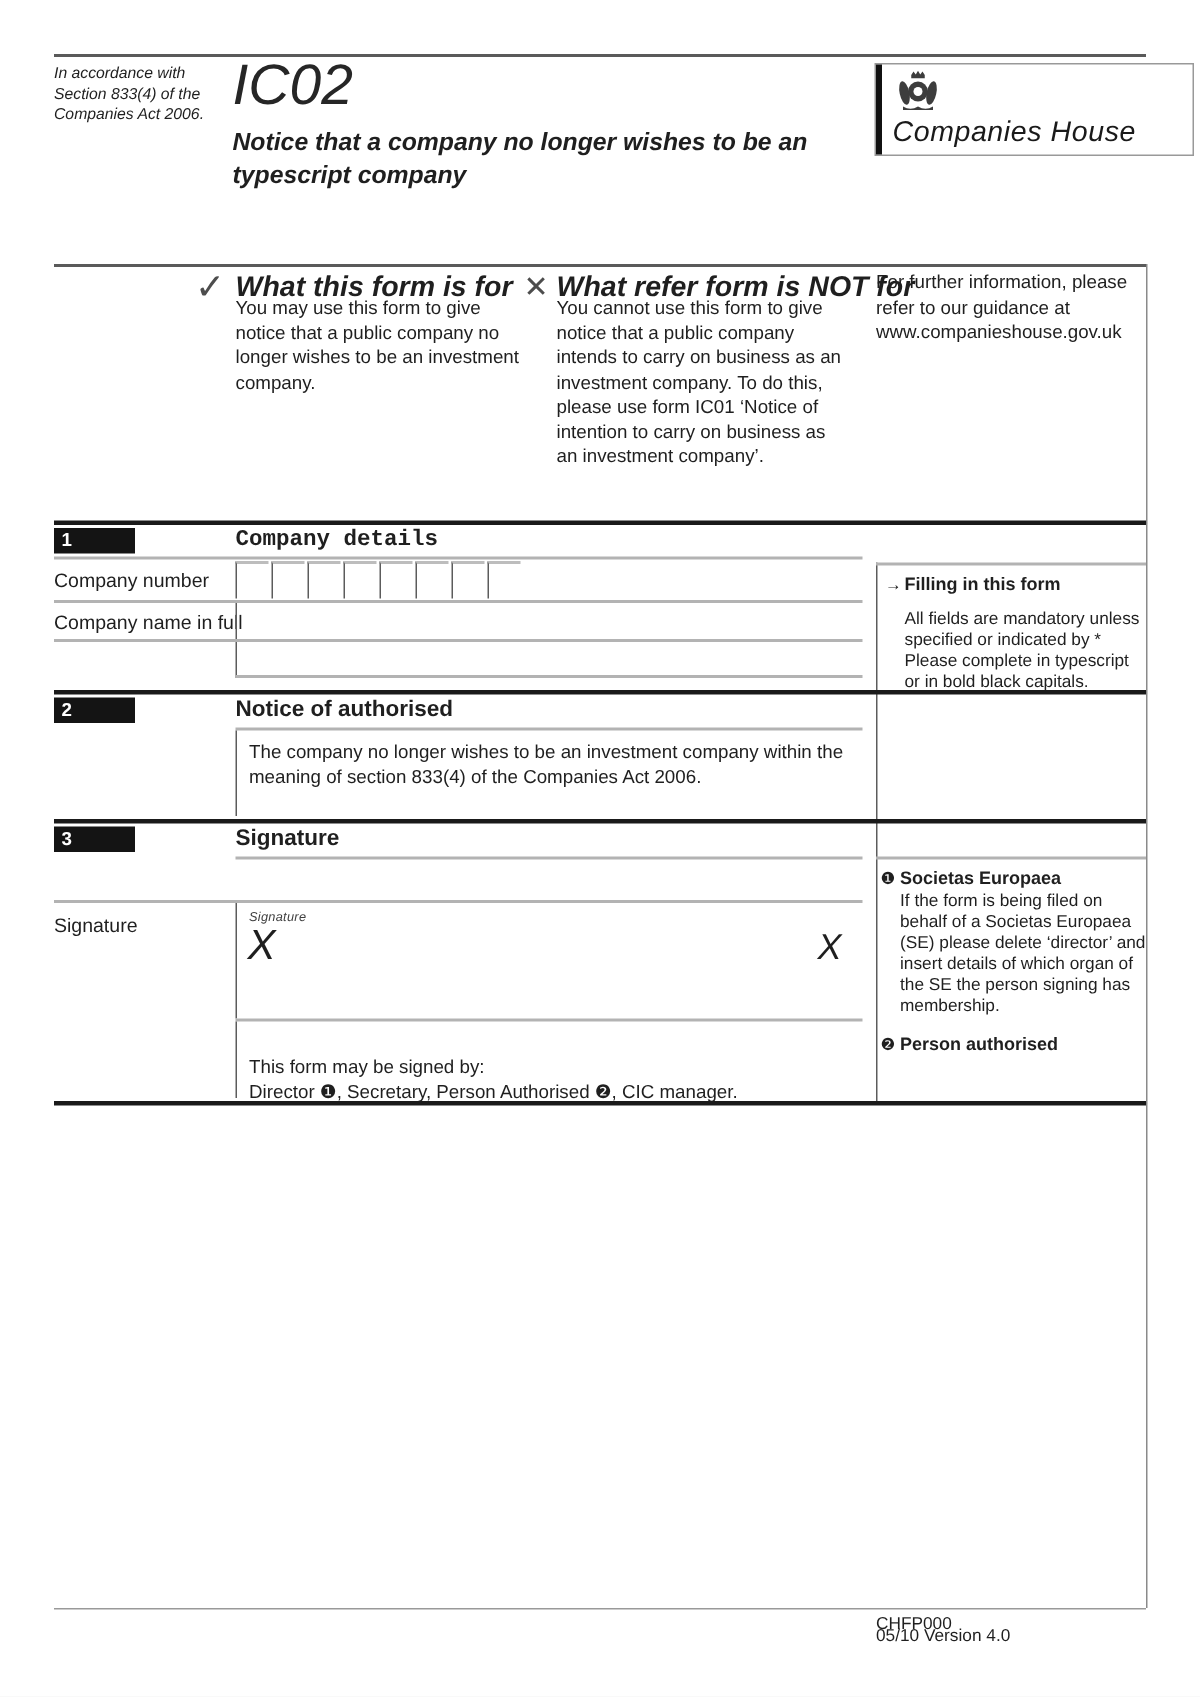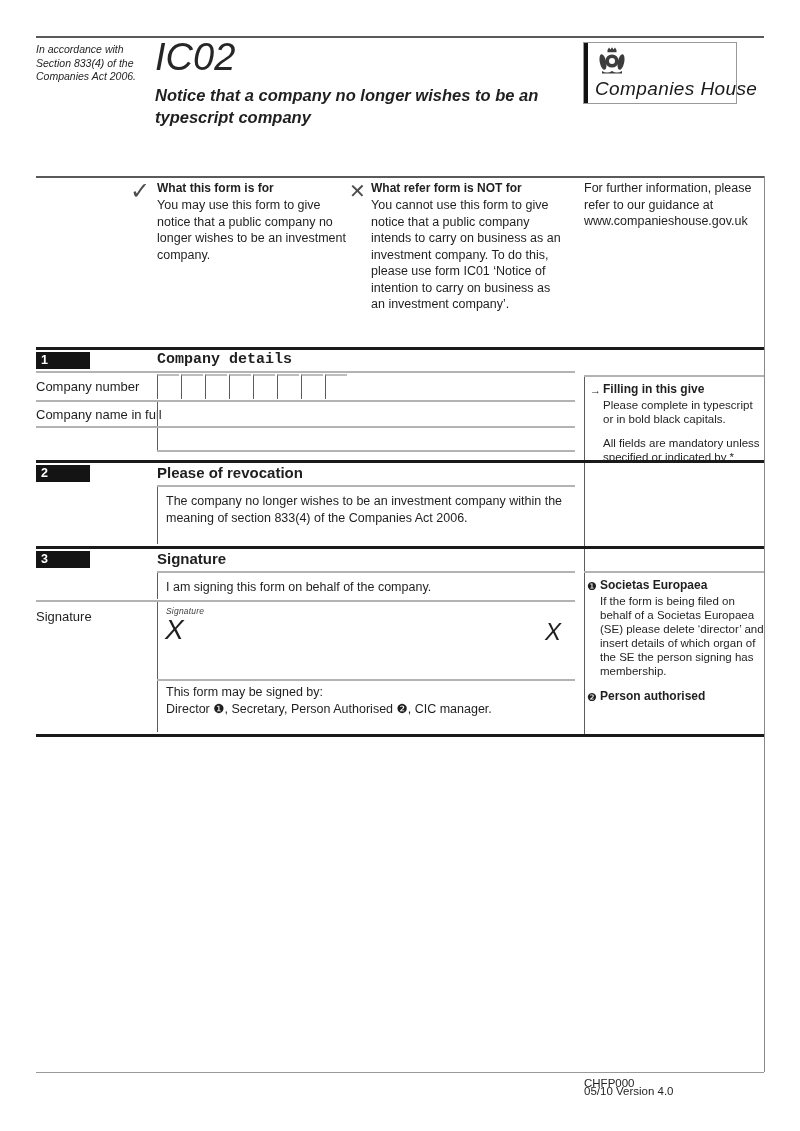--- a/index.html
+++ b/index.html
@@ -11,27 +11,27 @@
   .abs { position:absolute;font-style:italic; }
   .hr-dark { position:absolute; background:#5a5a5a; height:2px; }
   .rule-thick { position:absolute; left:36px; width:728px; height:3px; background:#1a1a1a; z-index:5; }
   .gray-line { position:absolute; height:2px; background:#b3b3b3; }
   .vline { position:absolute; width:1px; background:#5c5c5c; }
 
   .accordance { left:36px; top:43px; width:116px; font-size:10.5px; line-height:13.5px; white-space:pre-line; }
   .form-code { left:155px; top:36px; font-size:38px; font-weight:400; color:#262626; }
   .form-title { left:155px; top:84px; width:430px; font-size:16.5px; font-weight:bold; line-height:22px; }
 
-  .logo-box { left:583px; top:42px; width:154px; height:62px; border:1px solid #999; }
+  .logo-box { left:583px; top:42px; width:213px; height:62px; border:1px solid #999; }
   .logo-bar { position:absolute; left:0; top:0; width:4px; height:100%; background:#111; }
   .crest { position:absolute; left:12px; top:3px; }
   .logo-text { position:absolute; left:11px; bottom:3px; font-size:19px; letter-spacing:0.4px; color:#1a1a1a; white-space:nowrap; }
 
   .intro-icon { position:absolute; color:#4d4d4d; }
-  .intro-title { position:absolute; font-size:12px; font-weight:bold; }
+  .intro-title { position:absolute; font-size:19px; font-weight:bold;font-style:italic; }
   .intro-body { position:absolute; font-size:12.5px; line-height:16.5px; }
 
   .num-box { position:absolute; left:36px; width:54px; height:17px; background:#141414; color:#fff;
              font-size:12.5px; font-weight:bold; padding-left:5px; line-height:17px; z-index:6; }
   .sec-title { position:absolute; left:157px; font-size:15px; font-weight:bold; }
   .field-label { position:absolute; left:36px; font-size:13px; }
 
   .cn-cells { position:absolute; left:157px; top:374px; display:flex; gap:2px; }
   .cn-cell { width:22px; height:25px; border-left:1px solid #5c5c5c; border-top:2px solid #bdbdbd; }
 
@@ -110,54 +110,51 @@
   <div class="abs" style="left:158px; top:402px; width:417px; height:49px;"></div>
   <div class="gray-line" style="left:36px; top:426px; width:539px;"></div>
   <div class="gray-line" style="left:157px; top:450px; width:418px;"></div>
 
   <div class="vline" style="left:584px; top:375px; height:359px;"></div>
   <div class="gray-line" style="left:584px; top:375px; width:180px;"></div>
   <div class="side-note" style="left:590px; top:382px; width:174px;">
     <div class="note-row">
       <span class="note-marker">→</span>
       <div>
-        <div class="note-title">Filling in this give</div>
+        <div class="note-title">Filling in this form</div>
+        <div style="margin-top:10px;">All fields are mandatory unless specified or indicated by *</div>
         <div>Please complete in typescript or in bold black capitals.</div>
-        <div style="margin-top:10px;">All fields are mandatory unless specified or indicated by *</div>
       </div>
     </div>
   </div>
 
   <div class="rule-thick" style="top:460px;"></div>
   <div class="num-box" style="top:465px;">2</div>
-  <div class="sec-title" style="top:464px;">Please of revocation</div>
+  <div class="sec-title" style="top:464px;">Notice of authorised</div>
   <div class="gray-line" style="left:157px; top:485px; width:418px;"></div>
   <div class="lbox" style="left:157px; top:487px; width:418px; height:57px;">
     <div style="width:404px;">The company no longer wishes to be an investment company within the meaning of section 833(4) of the Companies Act 2006.</div>
   </div>
 
   <div class="rule-thick" style="top:546px;"></div>
   <div class="num-box" style="top:551px;">3</div>
   <div class="sec-title" style="top:550px;">Signature</div>
   <div class="gray-line" style="left:157px; top:571px; width:418px;"></div>
-  <div class="lbox" style="left:157px; top:573px; width:418px; height:26px;">
-    <div>I am signing this form on behalf of the company.</div>
-  </div>
 
   <div class="gray-line" style="left:36px; top:600px; width:539px;"></div>
   <div class="field-label" style="top:609px;">Signature</div>
 
   <div class="abs" style="left:157px; top:602px; width:418px; height:77px; border-left:1px solid #5c5c5c;">
     <div class="sig-box-label">Signature</div>
     <div class="sig-x-left">X</div>
     <div class="sig-x-right">X</div>
   </div>
   <div class="gray-line" style="left:157px; top:679px; width:418px;"></div>
 
-  <div class="lbox" style="left:157px; top:681px; width:418px; height:51px; padding-top:3px;">
+  <div class="lbox" style="left:157px; top:681px; width:418px; height:51px; padding-top:22px;">
     <div>This form may be signed by:</div>
     <div>Director ❶, Secretary, Person Authorised ❷, CIC manager.</div>
   </div>
   <div class="rule-thick" style="top:734px;"></div>
 
   <div class="gray-line" style="left:584px; top:571px; width:180px;"></div>
   <div class="side-note" style="left:587px; top:578px; width:177px;">
     <div class="note-row">
       <span class="note-marker">❶</span>
       <div>

